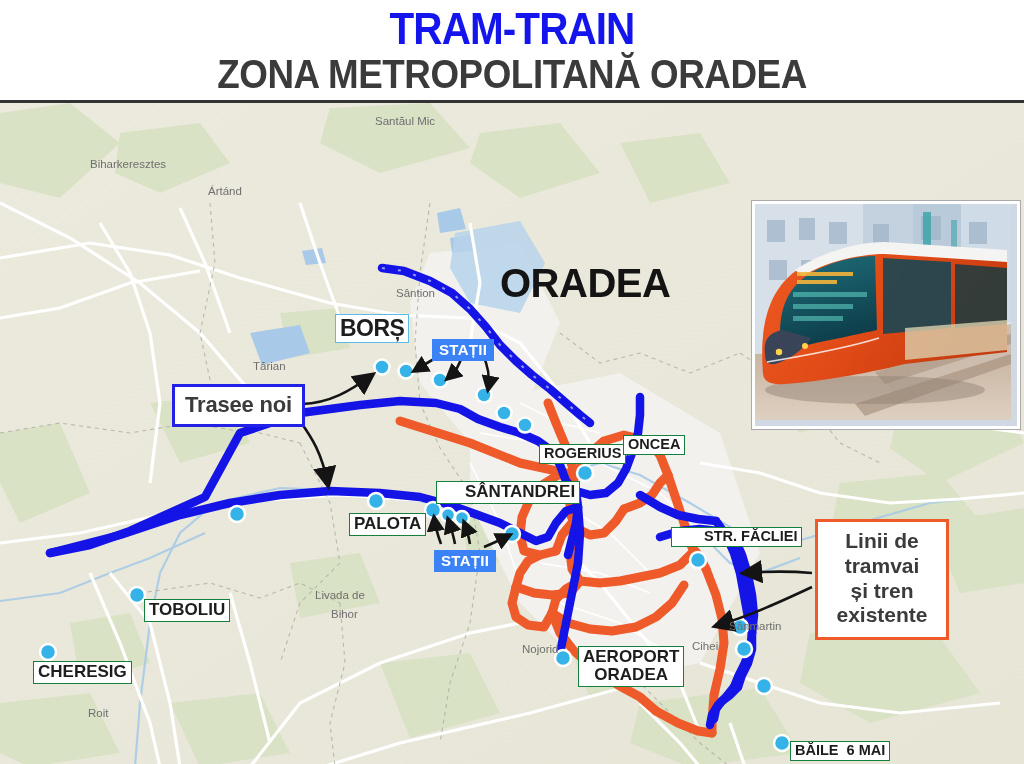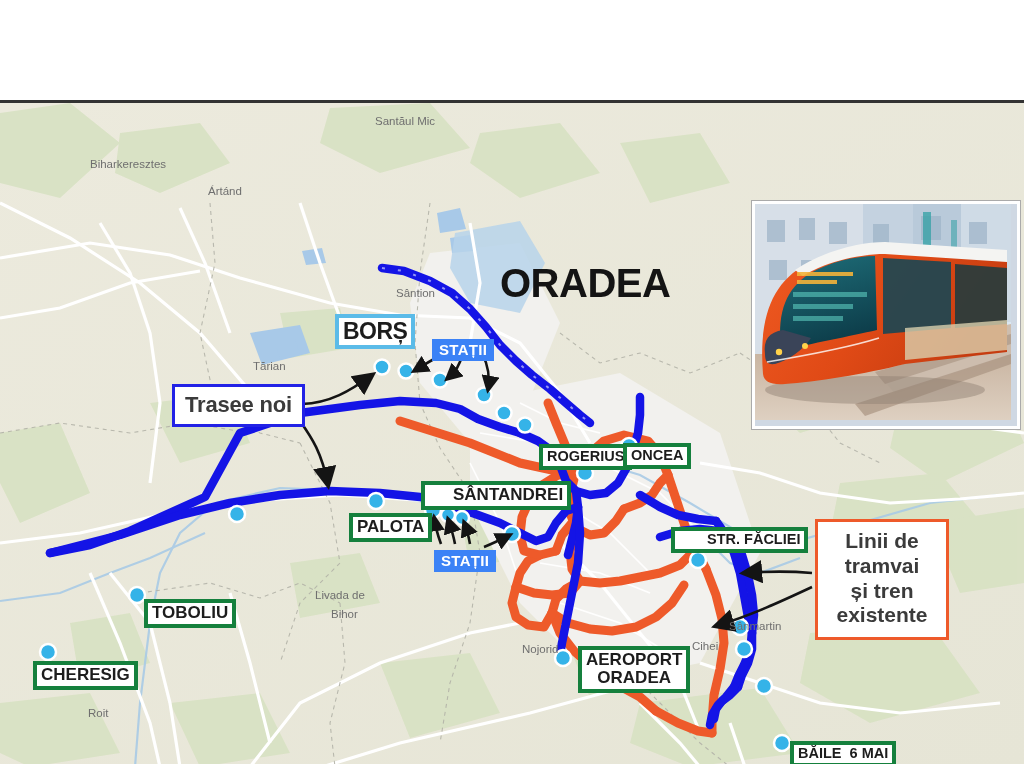--- a/index.html
+++ b/index.html
@@ -14,21 +14,21 @@
   #title-sub{position:absolute;left:0;top:52px;width:1024px;text-align:center;
     font-size:40px;font-weight:bold;color:#3b3b3b;letter-spacing:-.5px;
     font-family:"Liberation Sans",sans-serif;transform:scaleX(.92);}
 
   
   #map{position:absolute;left:0;top:100px;width:1024px;height:664px;overflow:hidden;
        background:#e9e8da;border-top:3px solid #333;}
   #map svg{position:absolute;left:0;top:0;}
 
   
-  .chip{position:absolute;background:#ffffff;border:4px solid #15803d;
+  .chip{position:absolute;background:#ffffff;border:1px solid #15803d;
         font-weight:bold;color:#1d1d1d;white-space:pre;line-height:1.05;
         padding:1px 4px 2px 4px;font-family:"Liberation Sans",sans-serif;}
   .chip.s15{font-size:14.5px;}
   .chip.s17{font-size:17px;}
   .chip.s22{font-size:23px;letter-spacing:-.5px;border-color:#5bbbe8;}
   .chip.two{text-align:center;}
 
   .statii{position:absolute;background:#3b82f6;color:#ffffff;font-weight:bold;
           font-size:15px;padding:2px 7px 3px 7px;letter-spacing:.3px;
           font-family:"Liberation Sans",sans-serif;white-space:pre;}
@@ -46,20 +46,24 @@
   
   #photo{position:absolute;left:752px;top:98px;width:262px;height:222px;
          border:3px solid #ffffff;outline:1px solid #aaa;overflow:hidden;background:#cfd8e3;}
   #photo svg{position:absolute;left:0;top:0;}
 </style>
 </head>
 <body>
 
 <div id="page">
 
+  <div id="header">
+    <div id="title-main">TRAM-TRAIN</div>
+    <div id="title-sub">ZONA METROPOLITANĂ ORADEA</div>
+  </div>
 
   <div id="map">
 
     <svg width="1024" height="664">
       <defs>
         <linearGradient id="gsoft" x1="0" y1="0" x2="1" y2="1">
           <stop offset="0%" stop-color="#eceadd"></stop>
             <stop offset="100%" stop-color="#e6e5d6"></stop>
         </linearGradient>
       </defs>
@@ -278,26 +282,26 @@
         <text x="522" y="550">Nojorid</text>
         <text x="88" y="614">Roit</text>
         <text x="692" y="547">Cihei</text>
         <text x="729" y="527">Sânmartin</text>
       </g>
     </svg>
 
     <div id="oradea-big" style="left:500px;top:158px;">ORADEA</div>
 
     <div class="chip s22" style="left:335px;top:211px;">BORȘ</div>
-    <div class="chip s17" style="left:421px;top:378px;padding-left:28px;">SÂNTANDREI</div>
+    <div class="chip s17" style="left:436px;top:378px;padding-left:28px;">SÂNTANDREI</div>
     <div class="chip s17" style="left:349px;top:410px;">PALOTA</div>
     <div class="chip s17" style="left:144px;top:496px;">TOBOLIU</div>
     <div class="chip s17" style="left:33px;top:558px;">CHERESIG</div>
     <div class="chip s15" style="left:514px;top:341px;margin-left:25px;">ROGERIUS</div>
-    <div class="chip s15" style="left:623px;top:340px;">ONCEA</div>
+    <div class="chip s15" style="left:623px;top:332px;">ONCEA</div>
     <div class="chip s15" style="left:671px;top:424px;padding-left:32px;">STR. FĂCLIEI</div>
     <div class="chip s17 two" style="left:578px;top:543px;">AEROPORT
 ORADEA</div>
     <div class="chip s15" style="left:790px;top:638px;">BĂILE  6 MAI</div>
 
     <div class="statii" style="left:432px;top:236px;">STAȚII</div>
     <div class="statii" style="left:434px;top:447px;">STAȚII</div>
 
     <div class="callout" id="callout-exist">Linii de
 tramvai

